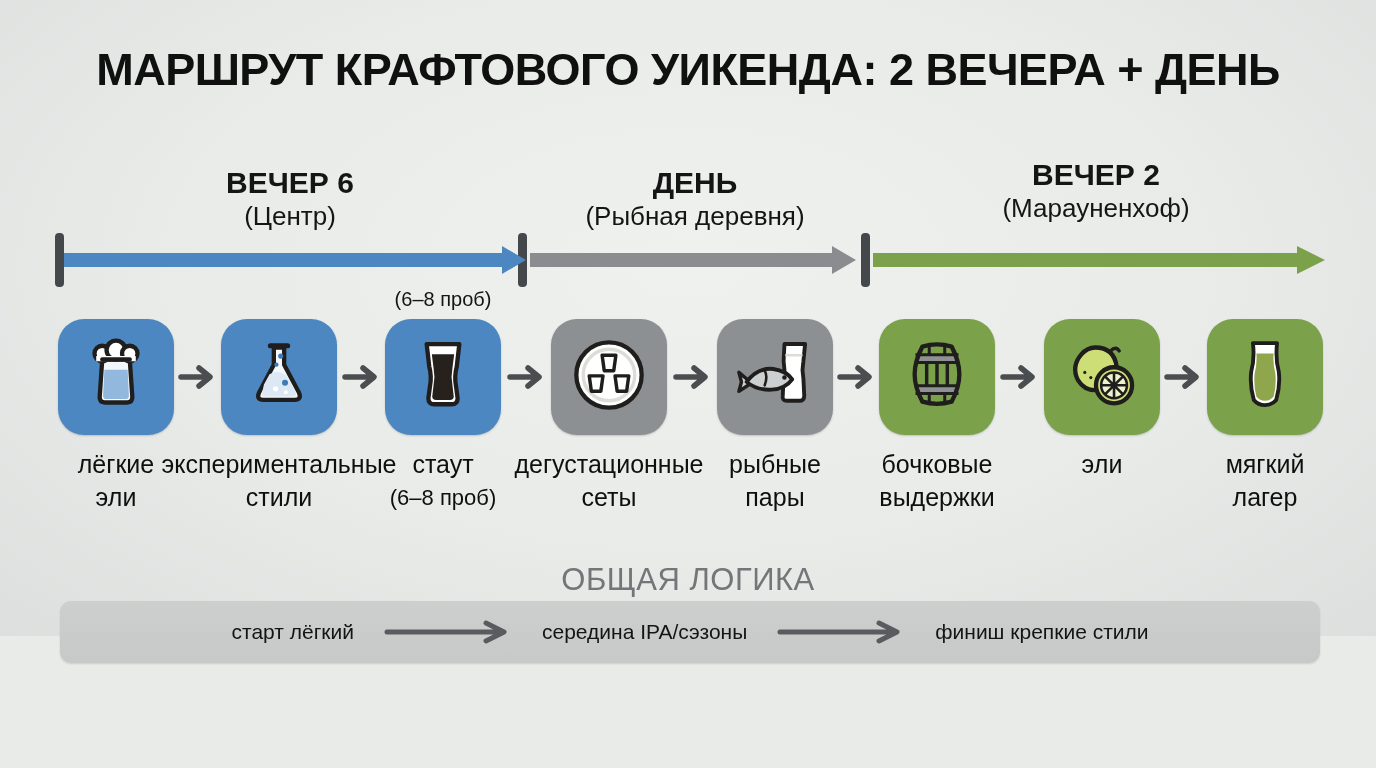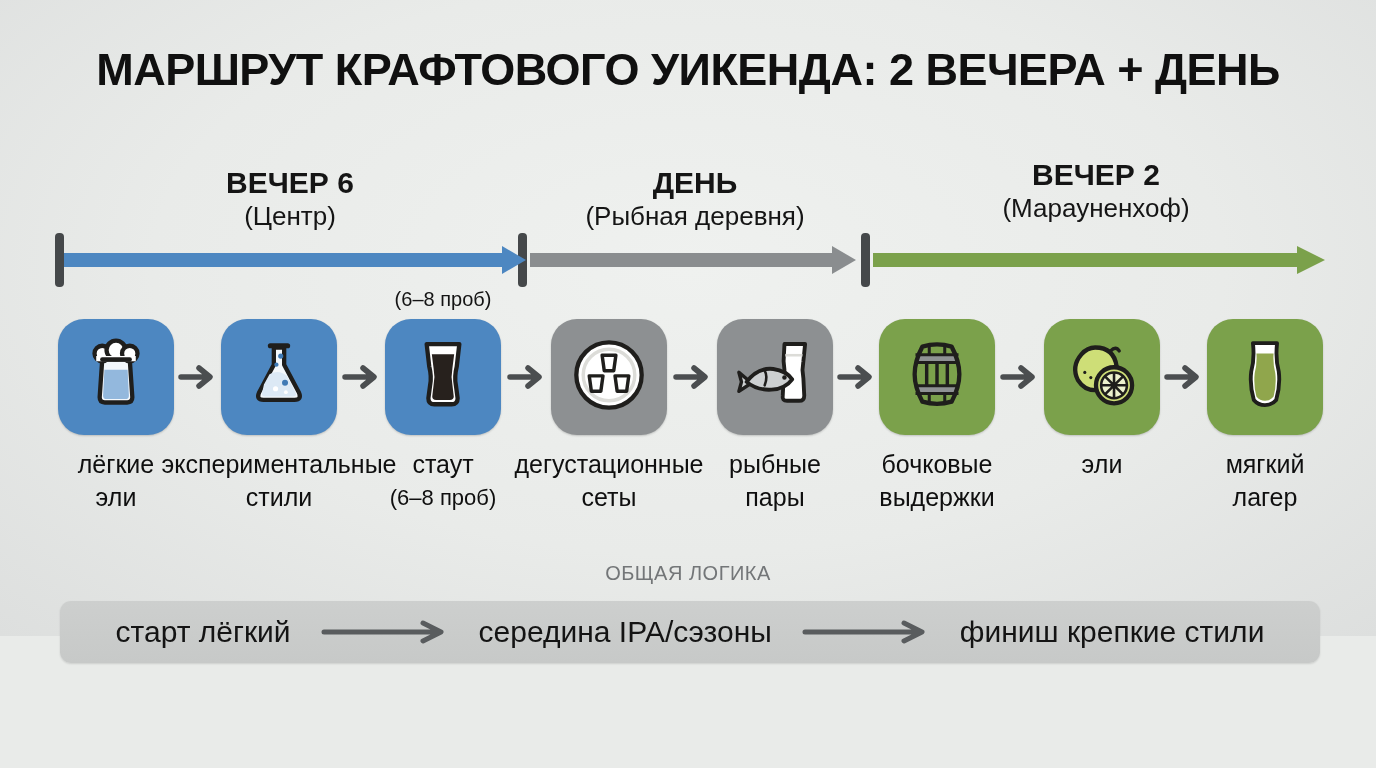--- a/index.html
+++ b/index.html
@@ -51,27 +51,27 @@
   }
   
   .step-label{
     position:absolute;top:448px;width:280px;text-align:center;
     font-size:25px;line-height:33px;color:#0f0f0f;
   }
   .step-label .sub{font-size:22px;}
   
   .logic-heading{
     position:absolute;top:562px;left:0;width:100%;text-align:center;
-    font-size:20px;color:#737678;letter-spacing:0.5px;
+    font-size:31px;color:#737678;letter-spacing:0.5px;
   }
   .logic-bar{
     position:absolute;top:601px;left:60px;width:1260px;height:62px;border-radius:11px;
     background:linear-gradient(180deg,#cdcfce 0%, #c7c9c8 100%);
     display:flex;align-items:center;justify-content:center;gap:30px;
-    font-size:30px;color:#141414;
+    font-size:21px;color:#141414;
     box-shadow:0 1px 2px rgba(0,0,0,0.12);
   }
   .flow-arrow{width:128px;height:24px;flex:0 0 auto;}
 </style>
 </head>
 <body>
 
 <div class="canvas">
 
   <h1 class="title">МАРШРУТ КРАФТОВОГО УИКЕНДА: 2 ВЕЧЕРА + ДЕНЬ</h1>

